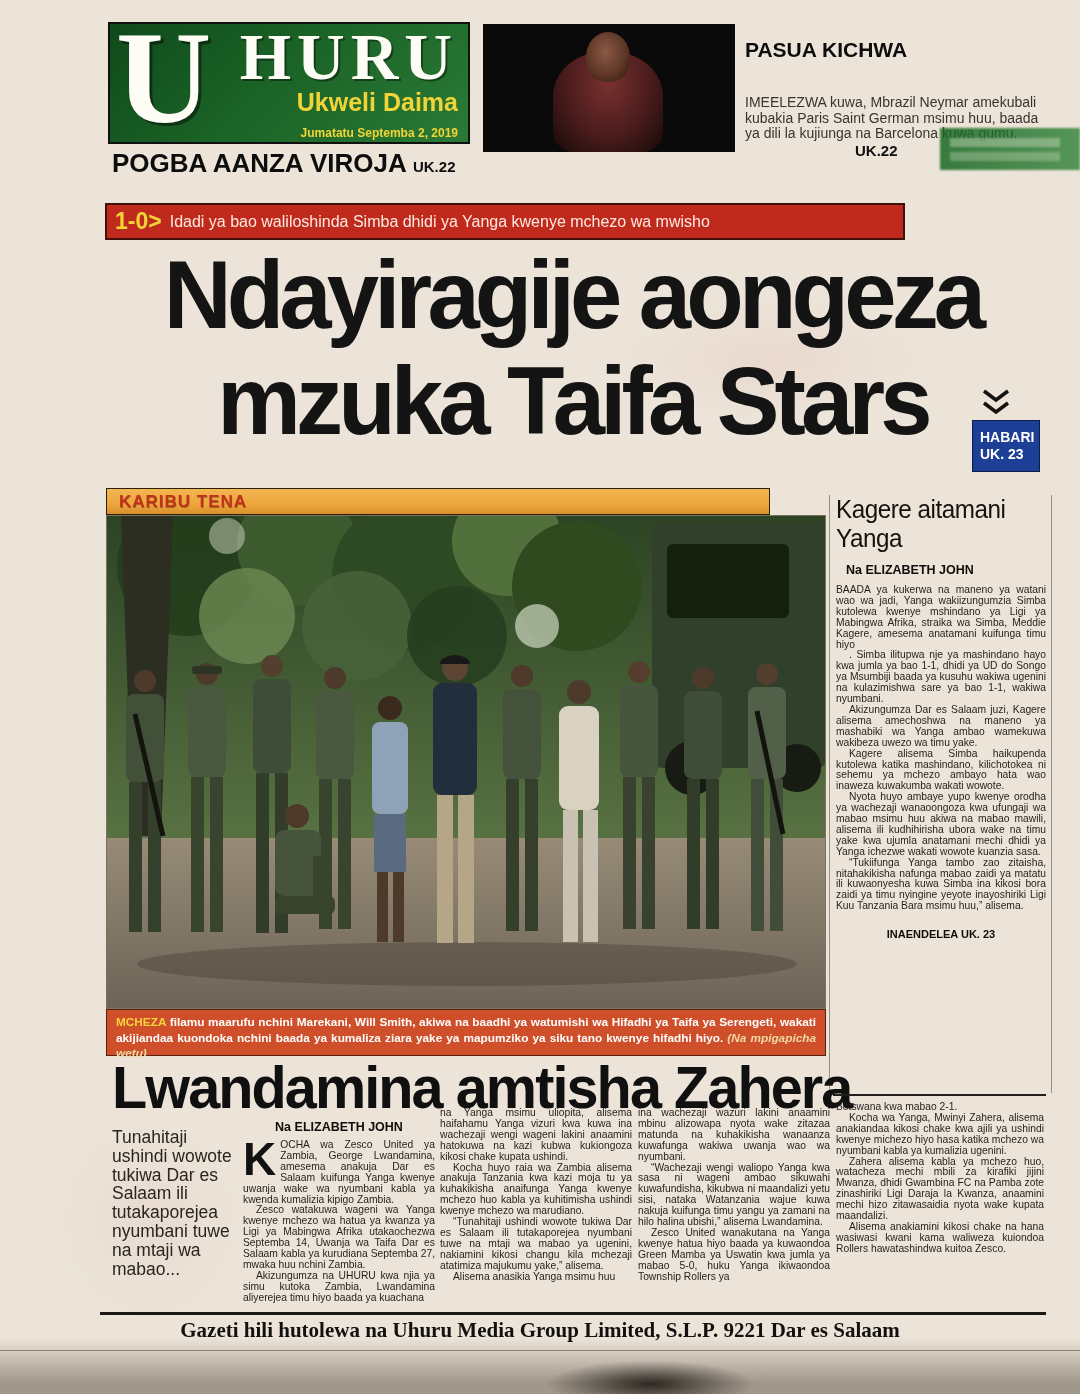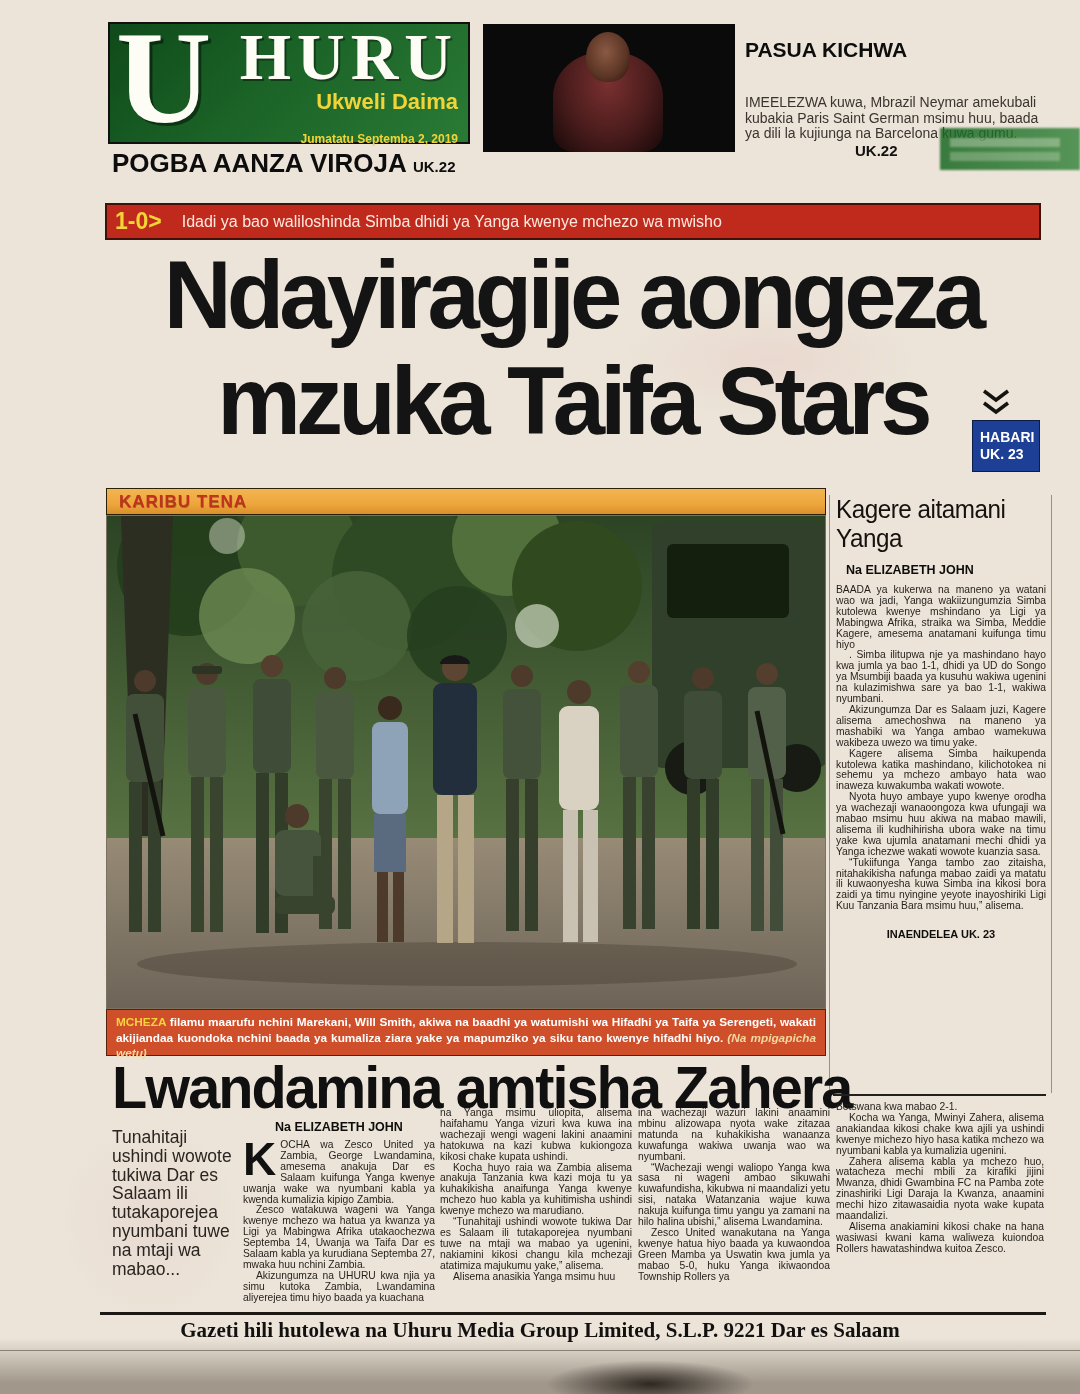--- a/index.html
+++ b/index.html
@@ -15,52 +15,52 @@
   .masthead{
     left:108px;top:22px;width:362px;height:122px;
     background:linear-gradient(135deg,#0f4a1a 0%,var(--green,#1b6327) 45%,#2a7a35 100%);
     border:2px solid #101010;display:flex;align-items:flex-start;padding:0 10px 0 6px;box-sizing:border-box;
   }
   .mast-u{font-family:"Liberation Serif",serif;font-weight:bold;font-size:132px;line-height:108px;
     color:#fdfdf6;text-shadow:3px 3px 0 rgba(0,0,0,0.45);}
   .mast-right{display:flex;flex-direction:column;align-items:flex-end;flex:1;margin-top:2px;}
   .mast-huru{font-family:"Liberation Serif",serif;font-weight:bold;font-size:66px;line-height:62px;
     color:#fdfdf6;letter-spacing:6px;text-shadow:2px 2px 0 rgba(0,0,0,0.4);}
-  .mast-tag{color:var(--yellow,#f2d437);font-weight:bold;font-size:22px;line-height:24px;margin-top:2px;}
-  .mast-date{color:var(--yellow,#f2d437);font-weight:bold;font-size:12px;margin-top:18px;}
+  .mast-tag{color:var(--yellow,#f2d437);font-weight:bold;font-size:25px;line-height:24px;margin-top:2px;}
+  .mast-date{color:var(--yellow,#f2d437);font-weight:bold;font-size:12px;margin-top:12px;}
   .pogba{left:112px;top:148px;font-weight:bold;font-size:26px;letter-spacing:0;color:#0d0d0d;}
   .pogba small{font-size:15px;font-weight:bold;}
   
   .neymar{left:483px;top:24px;width:252px;height:128px;background:#0a0a0a;overflow:hidden;}
   .neymar .fig{position:absolute;left:70px;top:28px;width:110px;height:100px;
     background:radial-gradient(ellipse at 50% 30%,#7a3030 0%,#4a1c1c 55%,#170808 100%);border-radius:45% 45% 20% 20%;}
   .neymar .head{position:absolute;left:103px;top:8px;width:44px;height:50px;border-radius:50% 50% 45% 45%;
     background:radial-gradient(ellipse at 45% 40%,#8a5a44 0%,#5a3424 60%,#241108 100%);}
   
   .tr-head{left:745px;top:38px;width:310px;font-weight:bold;font-size:21px;line-height:24px;color:#0d0d0d;}
   .tr-body{left:745px;top:95px;width:310px;font-size:14px;line-height:15.5px;color:#3a3430;}
   .tr-page{left:855px;top:142px;font-weight:bold;font-size:15px;color:#111;}
   .green-smudge{left:940px;top:128px;width:140px;height:42px;
     background:linear-gradient(90deg,rgba(26,104,36,0.85),rgba(34,122,44,0.75));filter:blur(1px);}
   .green-smudge:after{content:"";position:absolute;left:10px;top:10px;width:110px;height:9px;
     background:rgba(240,240,220,0.35);box-shadow:0 14px 0 rgba(240,240,220,0.28);}
   
-  .kicker{left:105px;top:203px;width:936px;height:37px;background:var(--red,#bf2a1d);
-    border:2px solid #40100a;display:flex;align-items:center;padding:0 8px;box-sizing:border-box;gap:12px;}
+  .kicker{left:105px;top:203px;width:800px;height:37px;background:var(--red,#bf2a1d);
+    border:2px solid #40100a;display:flex;align-items:center;padding:0 8px;box-sizing:border-box;}
   .kicker .score{color:var(--yellow,#f2d437);font-weight:bold;font-size:23px;margin-right:8px;}
   .kicker .ktext{color:var(--kicker-text,#ffe9df);font-size:16px;white-space:nowrap;}
   
   .main-hl{left:100px;top:242px;width:945px;text-align:center;color:var(--headline,#141414);
     font-weight:bold;font-size:97px;line-height:106px;letter-spacing:-5px;transform:scaleX(0.97);}
   .hl-badge{left:972px;top:420px;width:68px;height:52px;background:var(--badge-blue,#1e3f96);
     border:1px solid #0c1d4a;color:#fff;font-weight:bold;font-size:14px;line-height:17px;
     display:flex;flex-direction:column;justify-content:center;padding-left:7px;box-sizing:border-box;}
   .chevrons{left:978px;top:388px;}
   
-  .karibu{left:106px;top:488px;width:720px;height:27px;
+  .karibu{left:106px;top:488px;width:664px;height:27px;
     background:linear-gradient(180deg,#f3b552,var(--orange-bar,#eda63c) 60%,#d98f2c);
     border:1.5px solid #2a2006;box-sizing:border-box;display:flex;align-items:center;}
   .karibu span{color:var(--karibu-red,#c0321c);font-weight:bold;font-size:17px;letter-spacing:1px;margin-left:12px;
     text-shadow:0.5px 0.5px 0 rgba(60,10,0,0.4);}
   
   .photo{left:106px;top:515px;width:720px;height:494px;background:#5d7247;overflow:hidden;border:1px solid #7a715f;box-sizing:border-box;}
   
   .caption{left:106px;top:1009px;width:720px;height:47px;background:var(--caption-bg,#cf4f2a);
     border:1.5px solid #57200c;box-sizing:border-box;padding:5px 9px;
     font-size:11.8px;line-height:15.5px;font-weight:bold;color:var(--caption-text,#ffffff);text-align:justify;}

